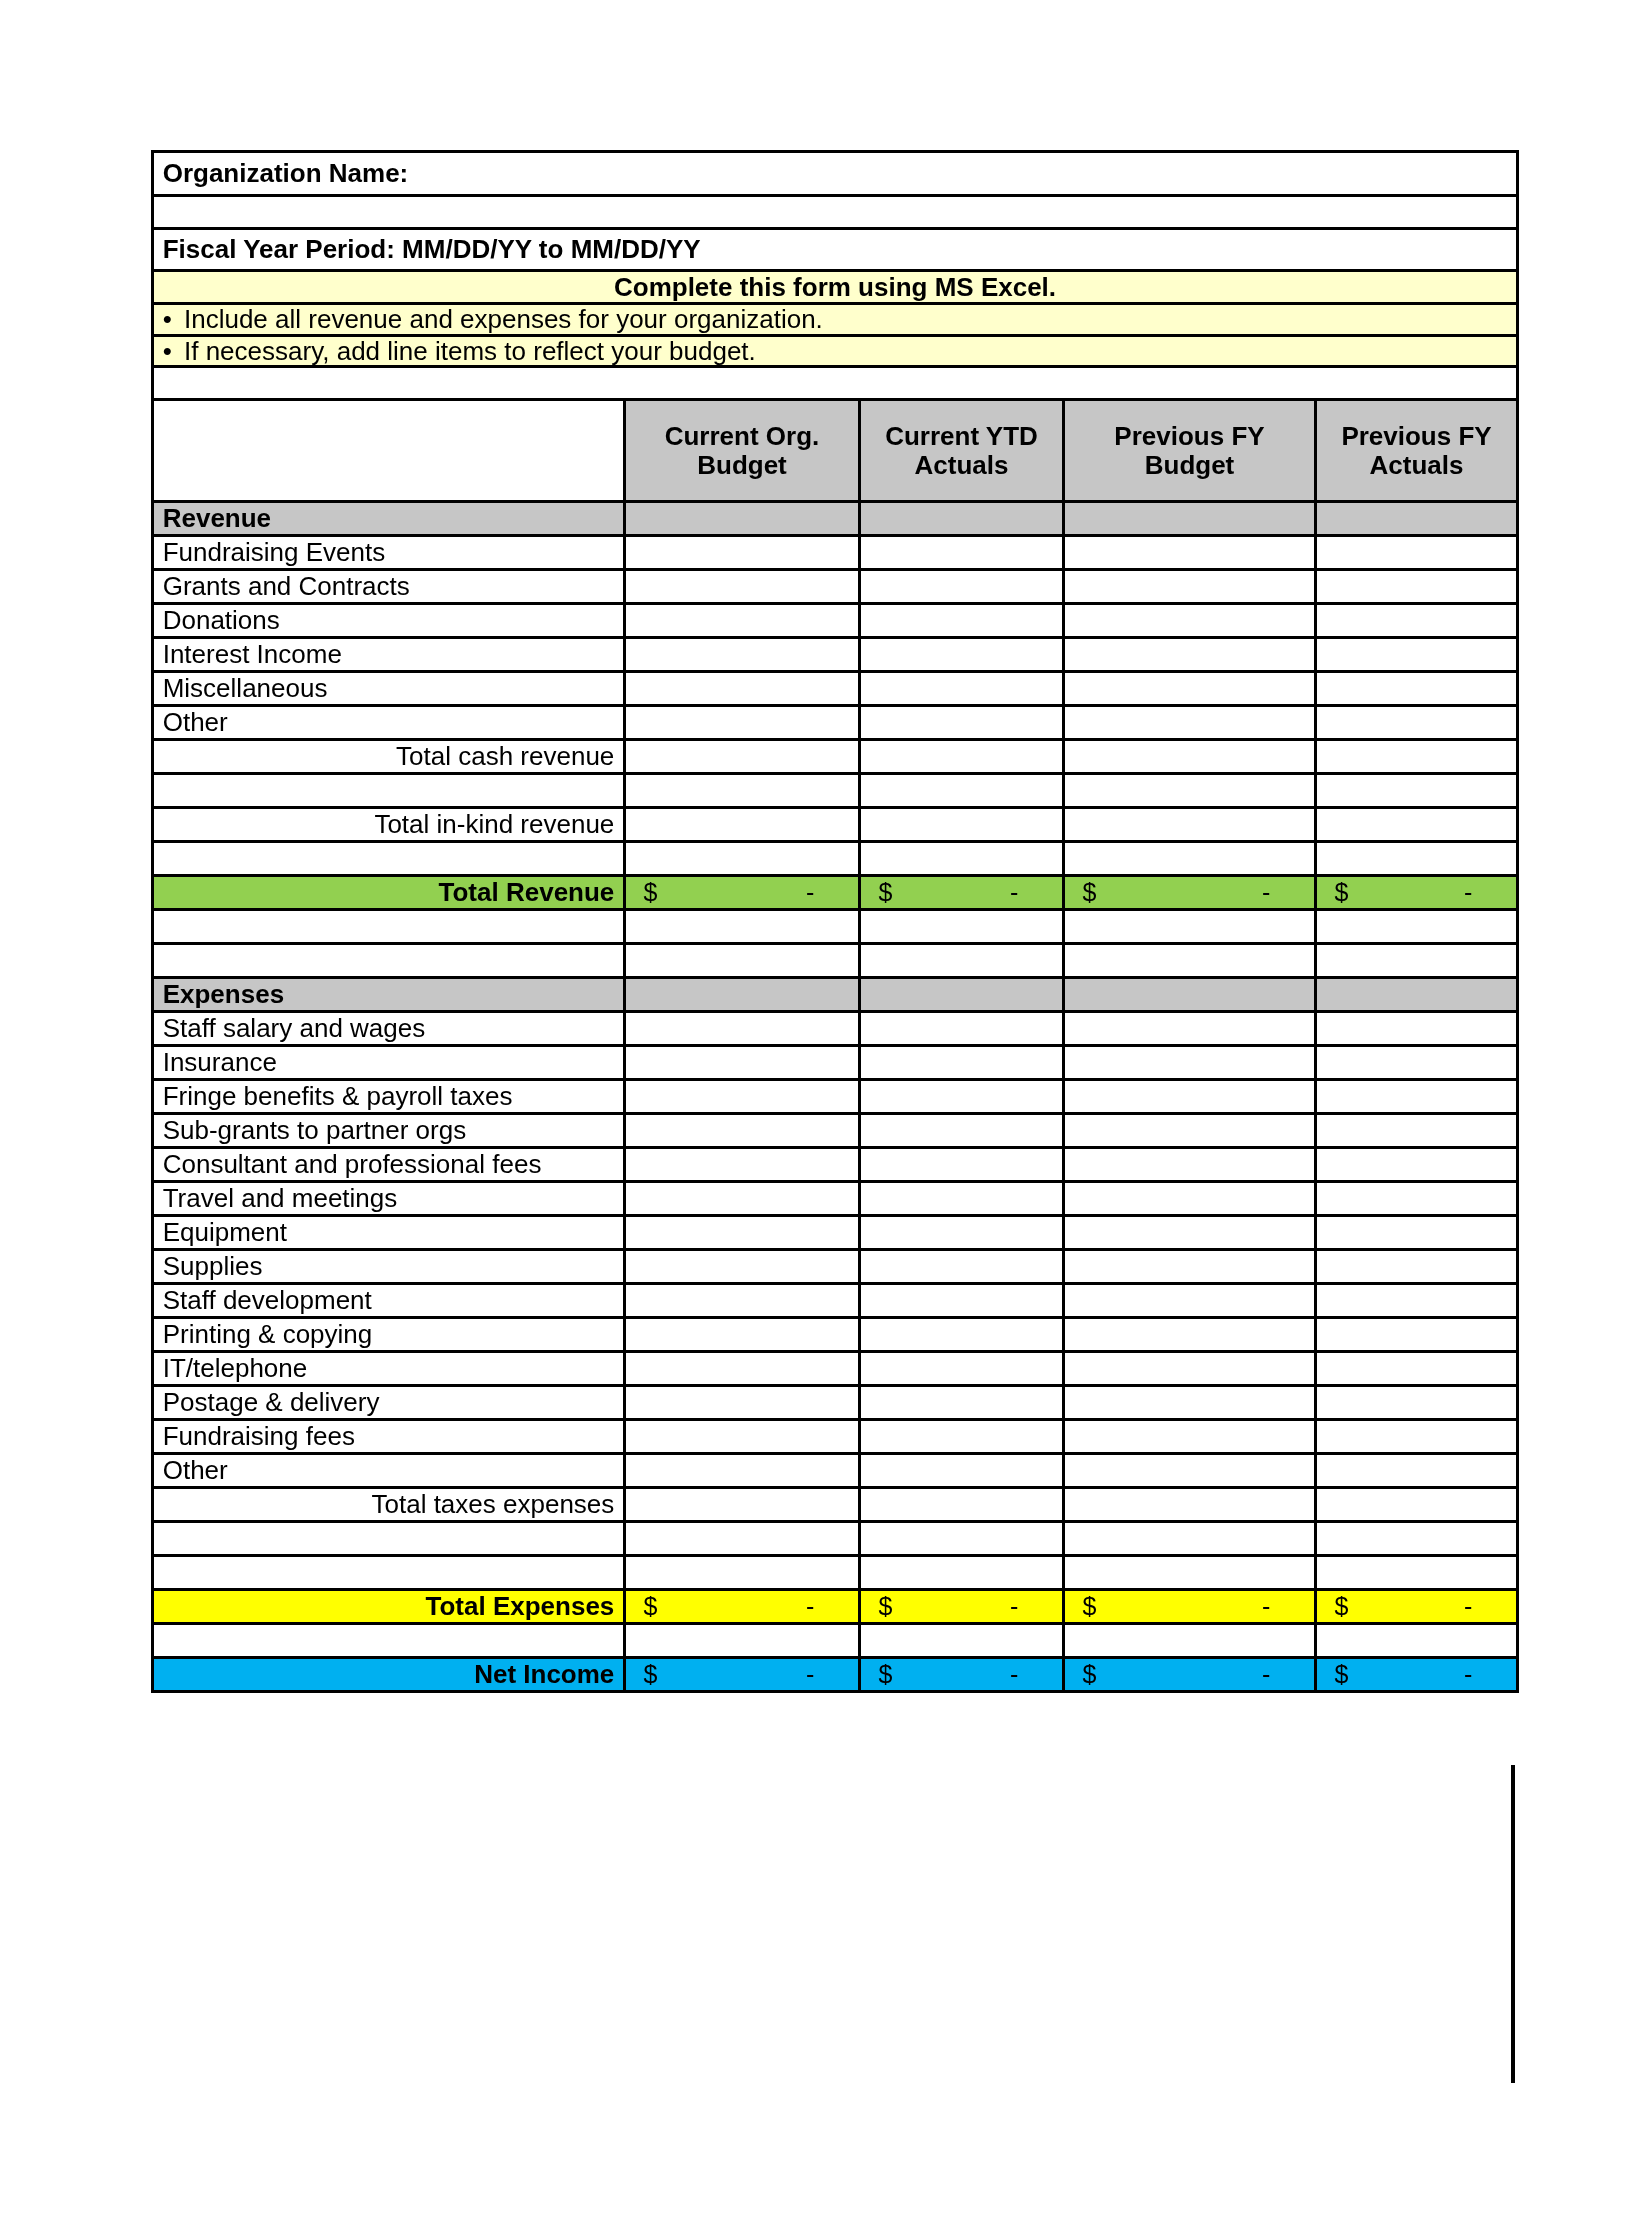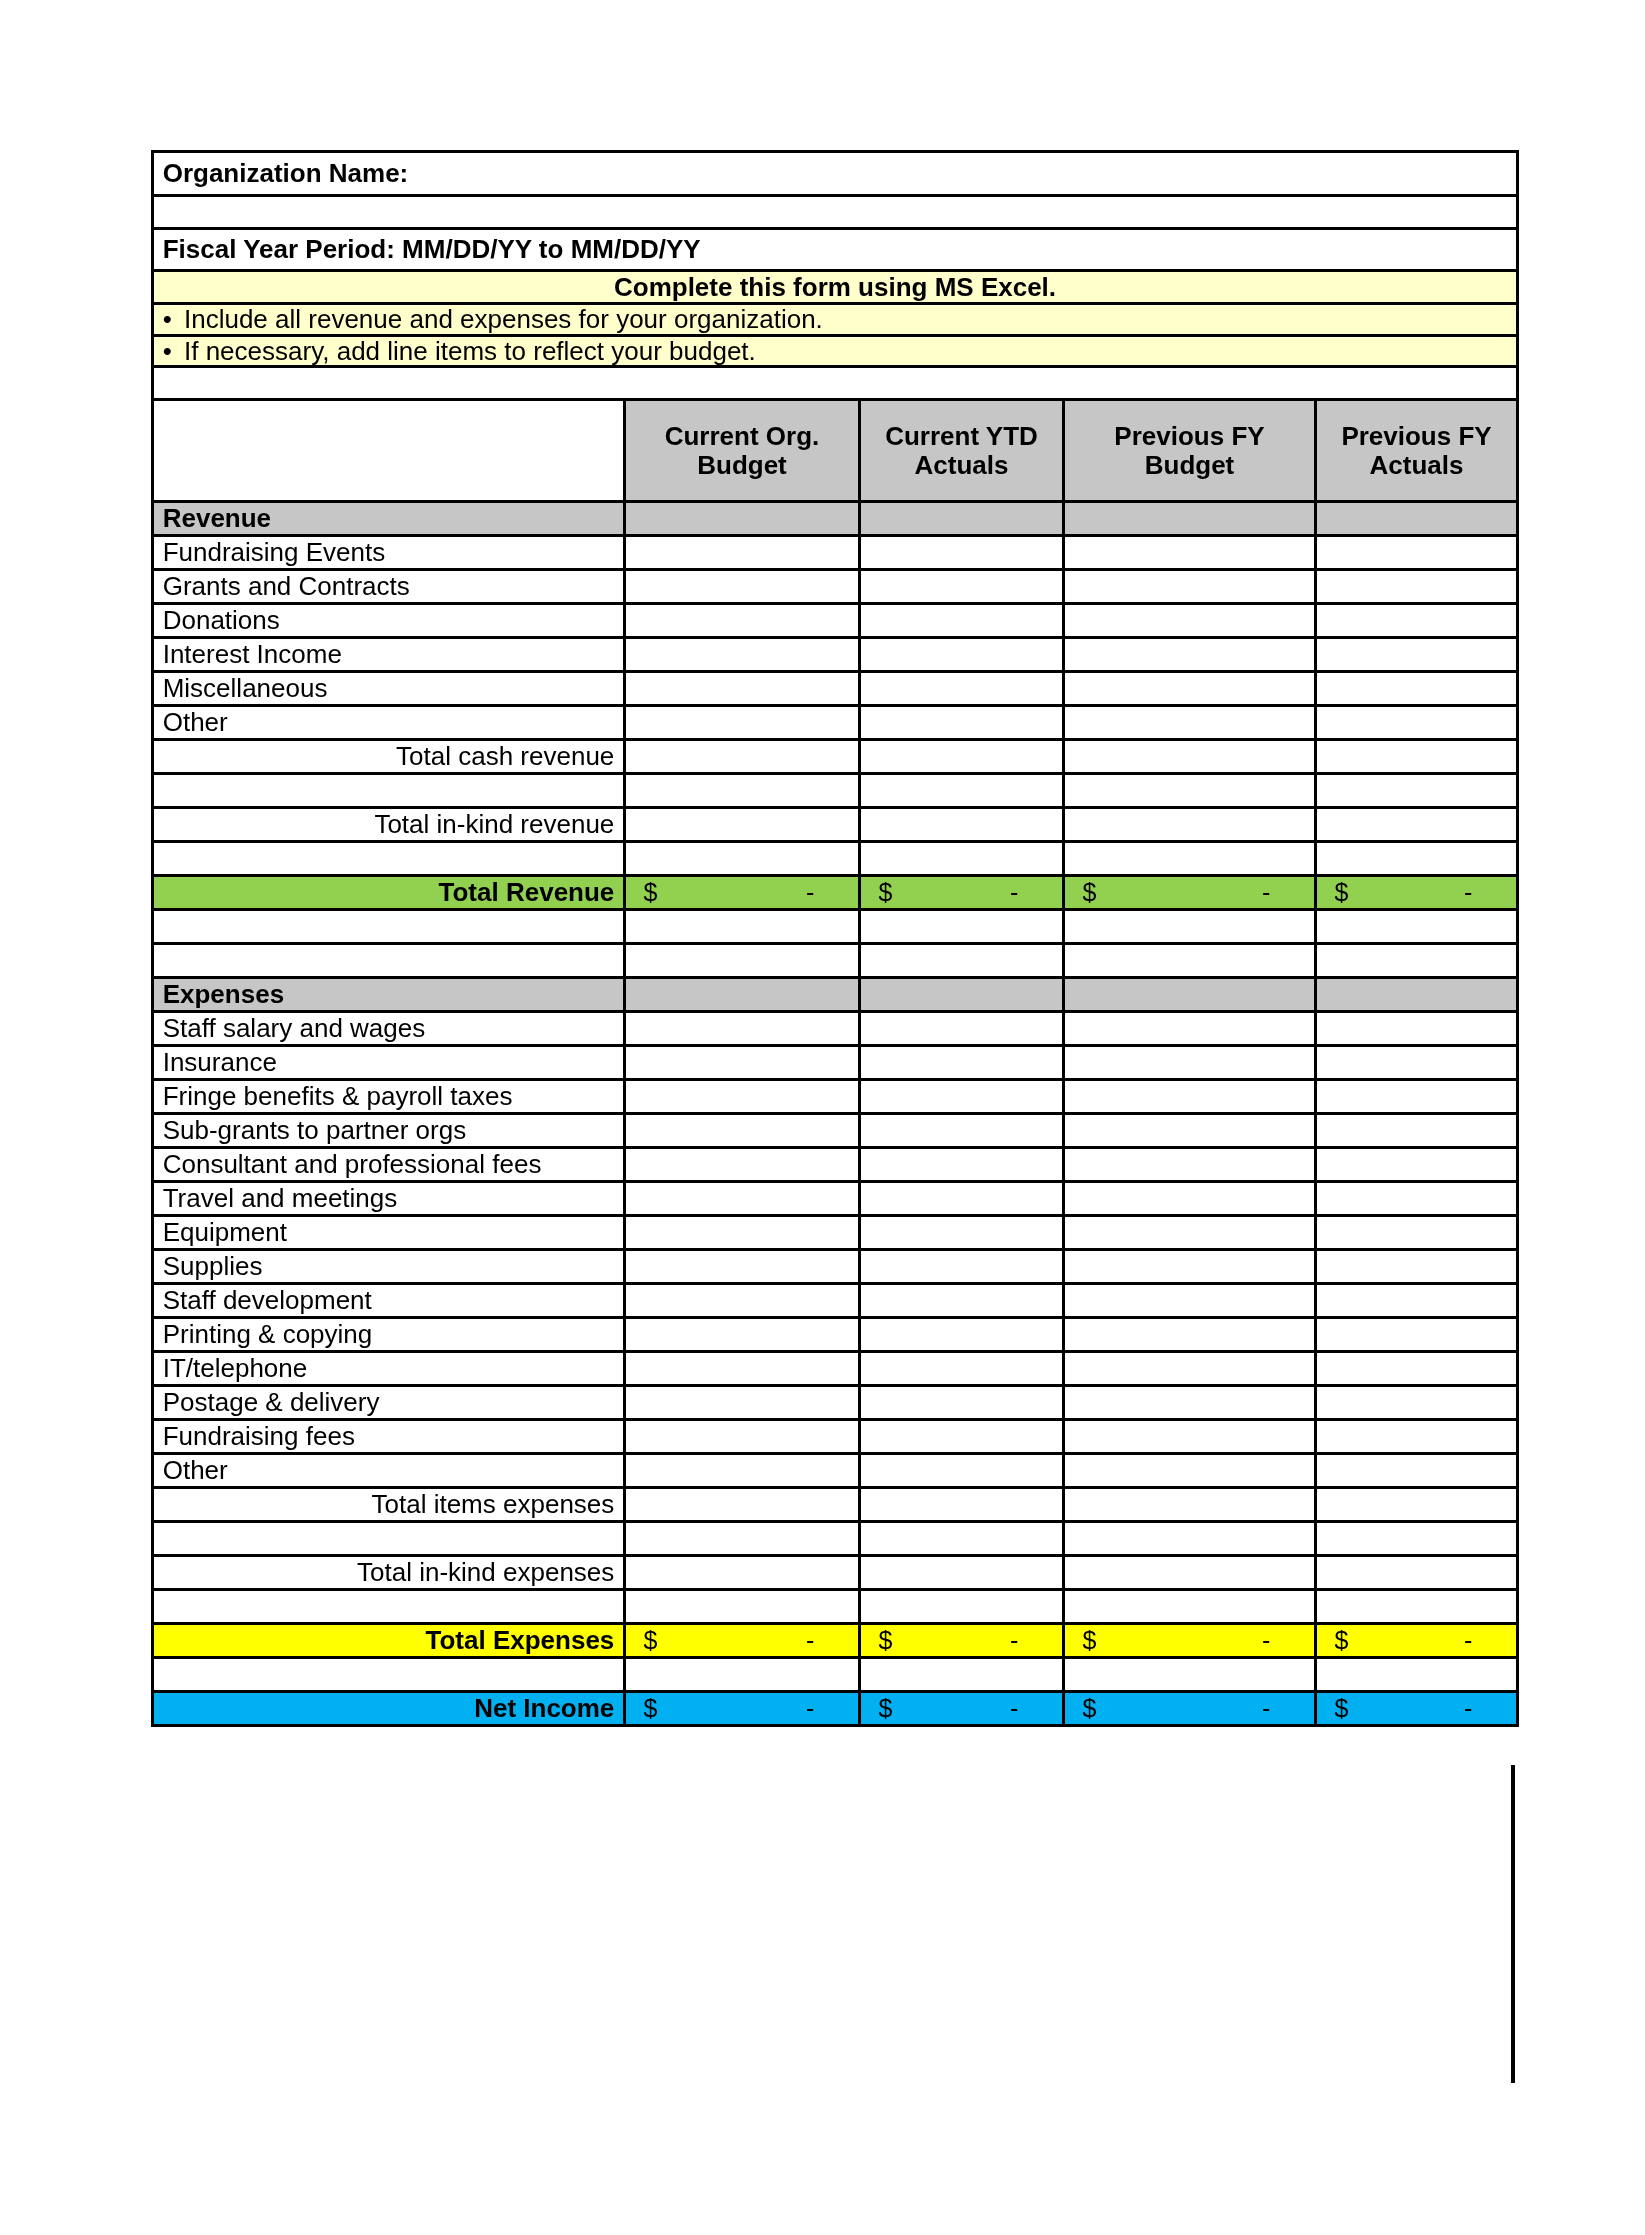--- a/index.html
+++ b/index.html
@@ -308,35 +308,28 @@
             <td></td>
           </tr>
           <tr>
             <td>Other</td>
             <td></td>
             <td></td>
             <td></td>
             <td></td>
           </tr>
           <tr>
-            <td class="subtotal-label">Total items expenses</td>
-            <td></td>
-            <td></td>
-            <td></td>
-            <td></td>
-          </tr>
-          <tr>
-            <td></td>
-            <td></td>
-            <td></td>
-            <td></td>
-            <td></td>
-          </tr>
-          <tr>
-            <td class="subtotal-label">Total in-kind expenses</td>
+            <td class="subtotal-label">Total taxes expenses</td>
+            <td></td>
+            <td></td>
+            <td></td>
+            <td></td>
+          </tr>
+          <tr>
+            <td></td>
             <td></td>
             <td></td>
             <td></td>
             <td></td>
           </tr>
           <tr>
             <td></td>
             <td></td>
             <td></td>
             <td></td>

